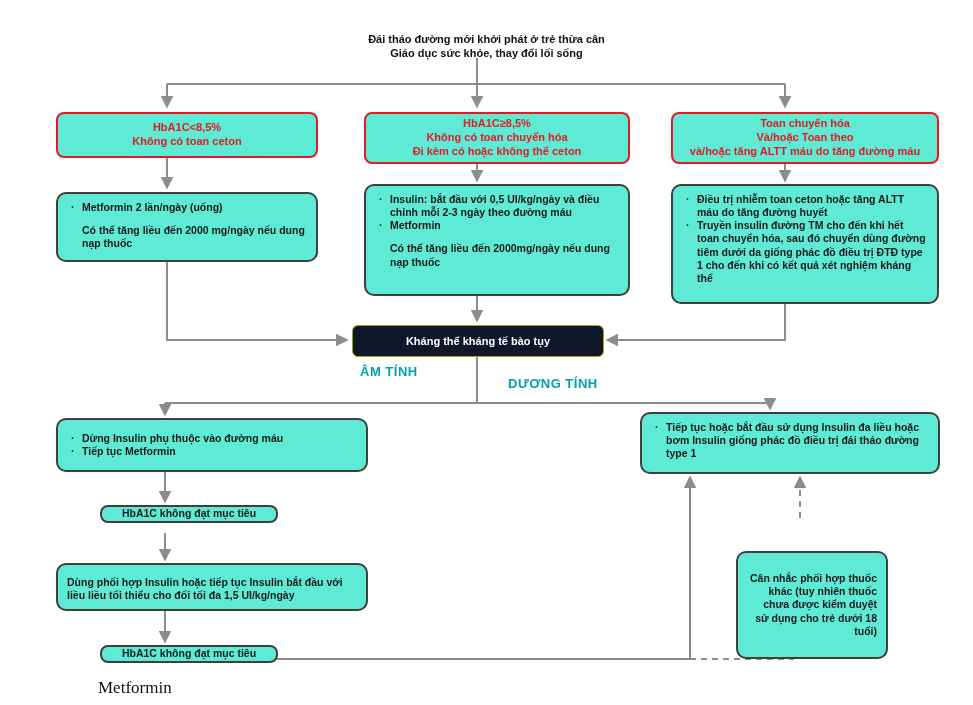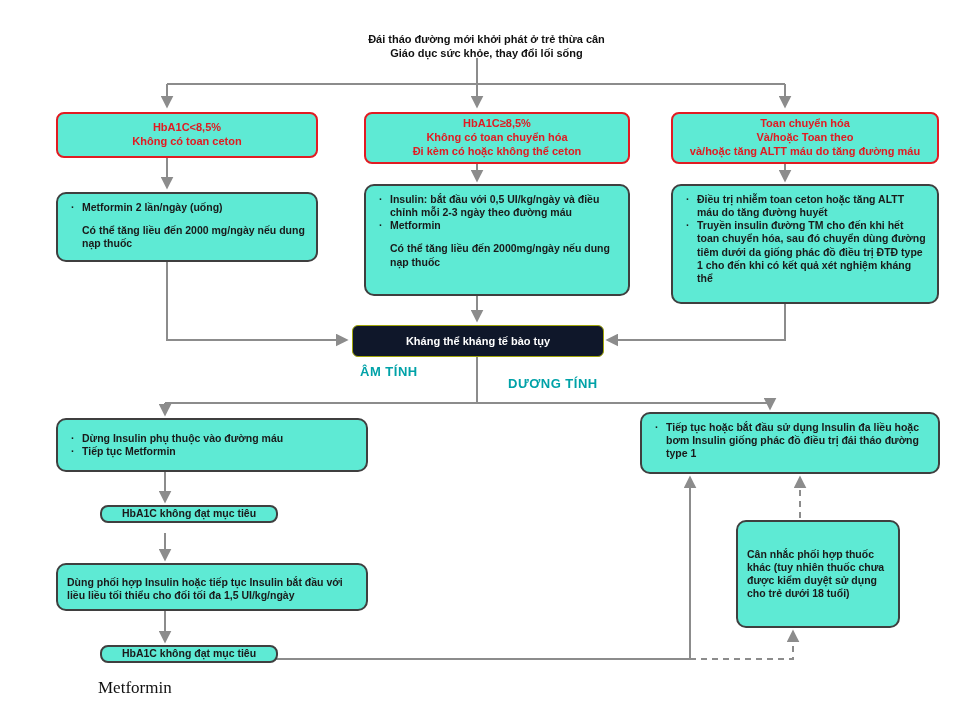--- a/index.html
+++ b/index.html
@@ -73,22 +73,22 @@
   .hba1c{
     left:80px;top:505px;width:178px;height:16px;
     display:flex;align-items:center;justify-content:center;
     text-align:center;border-radius:8px;
   }
   .hba1c-2{top:645px;}
   .neg-step3{left:36px;top:563px;width:312px;height:48px;display:flex;align-items:flex-end;}
 
   .pos-step1{left:620px;top:412px;width:300px;height:62px;}
   .consider{
-    left:716px;top:520px;width:164px;height:108px;
-    text-align:left;
+    left:716px;top:551px;width:152px;height:108px;
+    text-align:right;
     display:flex;align-items:center;justify-content:center;
     border-radius:10px;
   }
   .footer-caption{
     left:98px;top:678px;
     font-family:"Liberation Serif","DejaVu Serif",serif;
     font-size:17px;color:#111;
   }
 </style>
 </head>

